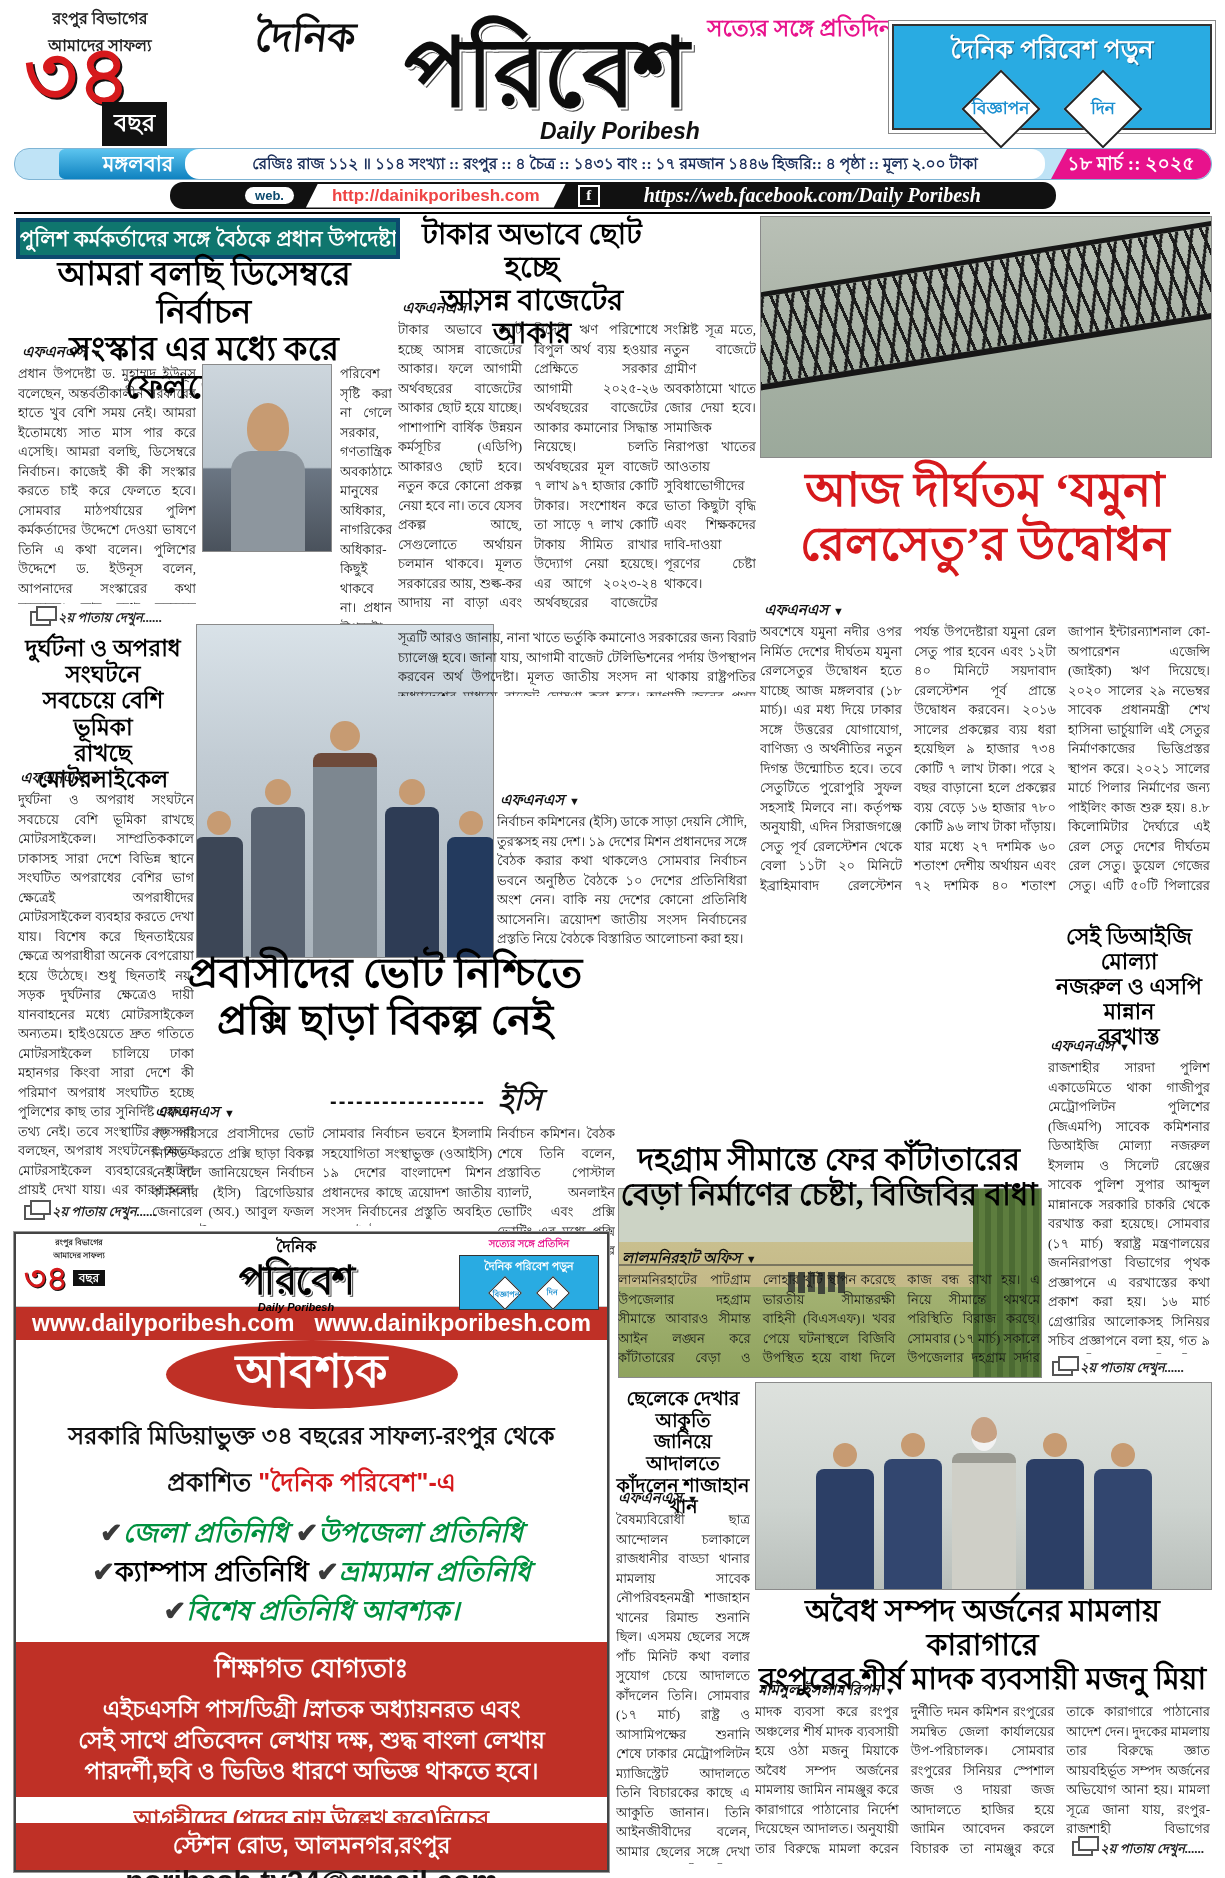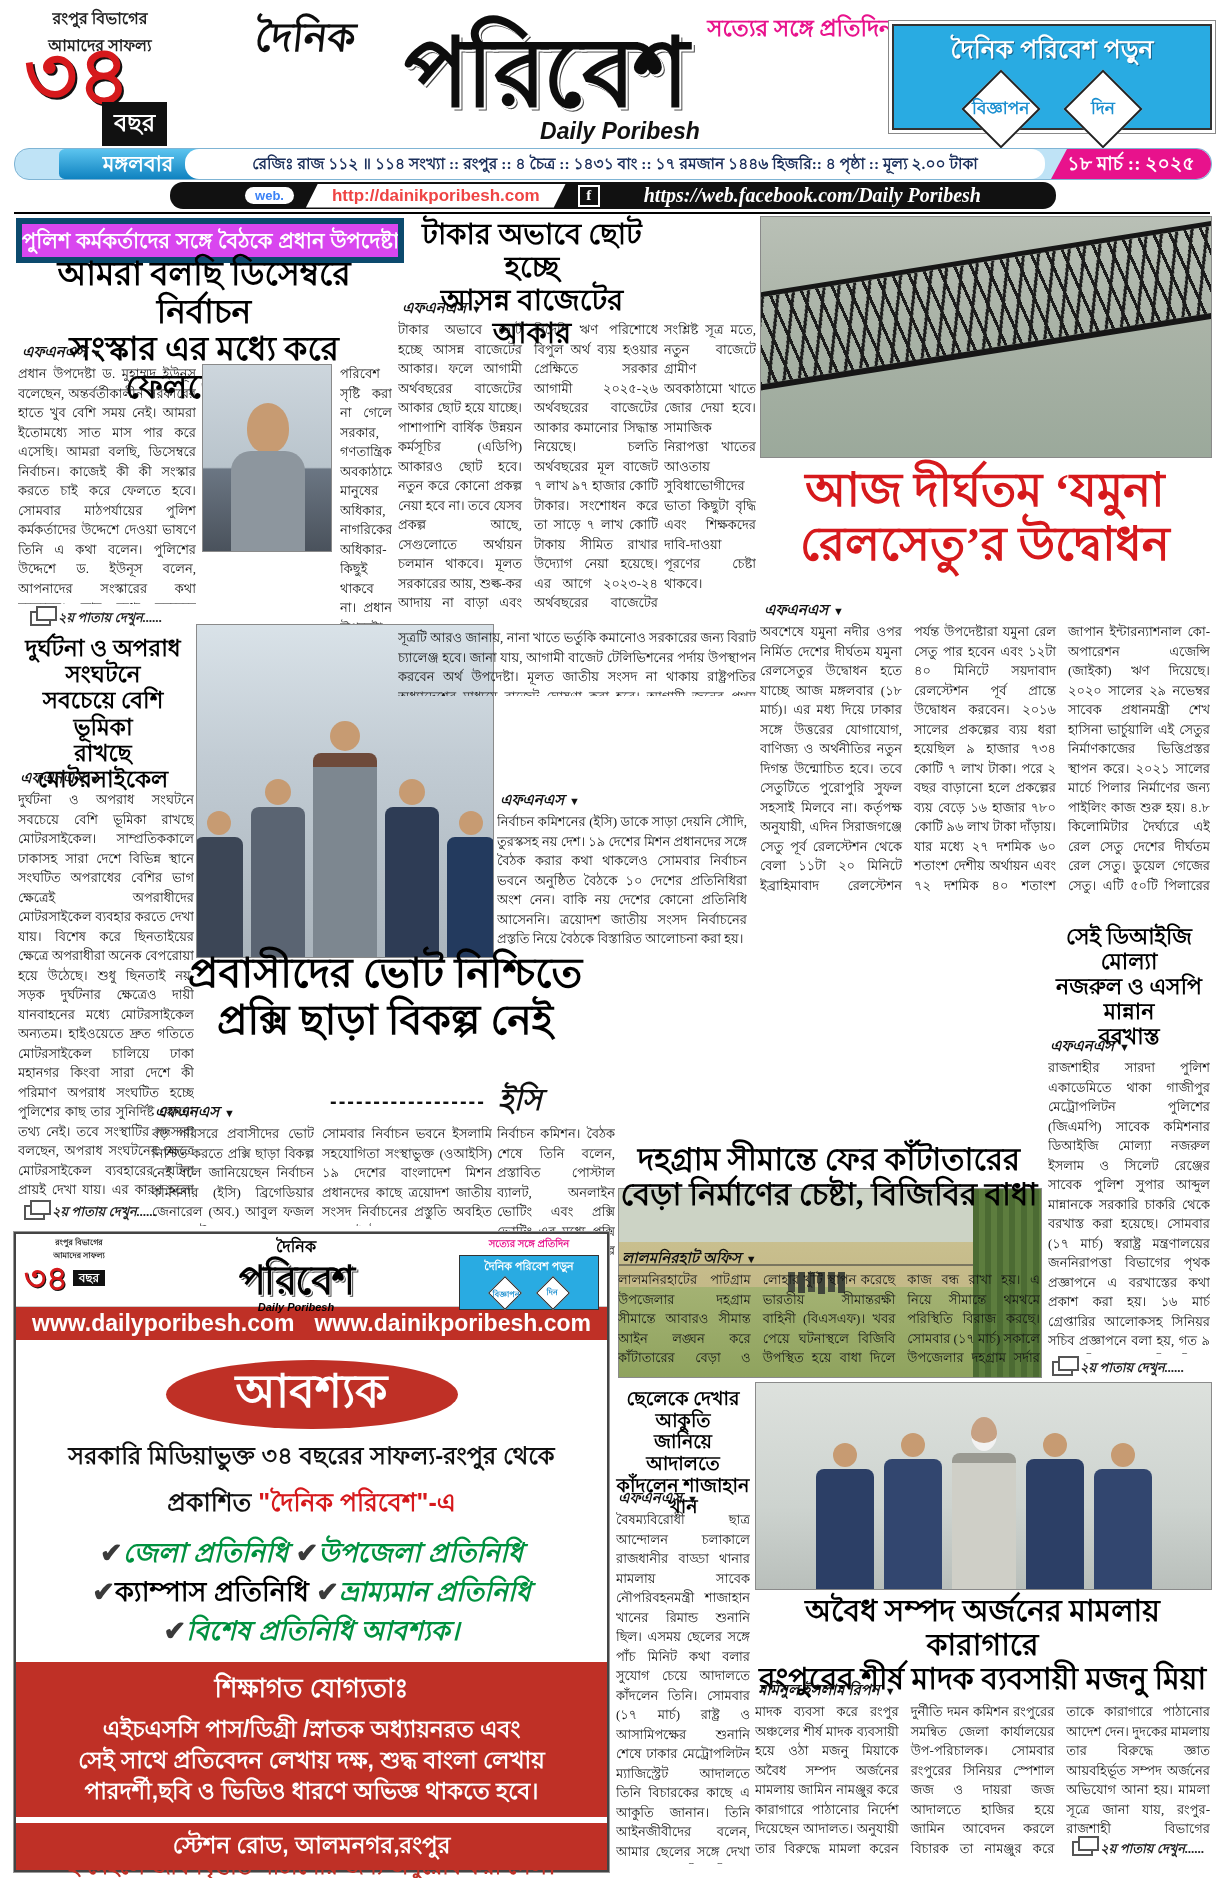--- a/index.html
+++ b/index.html
@@ -2,22 +2,22 @@
 <html><head>
 <meta charset="utf-8">
 <style>
   html,body{margin:0;padding:0;background:#e9e9e9;}
   #page{position:relative;width:1225px;height:1878px;background:#fff;margin:0 auto;
         font-family:"Liberation Sans",sans-serif;overflow:hidden;}
   .abs{position:absolute;}
   .headline{font-family:"Liberation Serif",serif;font-weight:800;color:#000;
             text-align:center;line-height:1.14;white-space:pre-line;}
   .red-head{color:#d6191c;}
-  .kicker{background:#d946ef;color:#fff;font-weight:bold;font-size:21px;text-align:center;
-          line-height:33px;border:6px solid #0c4a6e;white-space:nowrap;overflow:hidden;}
+  .kicker{background:#0f766e;color:#fff;font-weight:bold;font-size:21px;text-align:center;
+          line-height:33px;border:4px solid #0c4a6e;white-space:nowrap;overflow:hidden;}
   .byline{font-family:"Liberation Serif",serif;font-style:italic;font-weight:bold;
           font-size:15px;color:#111;display:flex;align-items:center;gap:5px;}
   .byline .tri{font-style:normal;font-size:11px;}
   .body-text{font-family:"Liberation Serif",serif;font-size:13px;line-height:1.5;
              text-align:justify;color:#141414;overflow:hidden;}
   .two-col{column-count:2;column-gap:12px;}
   .three-col{column-count:3;column-gap:12px;}
   .cont{display:inline-flex;align-items:center;gap:7px;font-family:"Liberation Serif",serif;
         font-style:italic;font-weight:bold;font-size:13px;color:#222;}
   .pg{position:relative;width:17px;height:11px;border:2px solid #555;background:#fff;}
@@ -65,21 +65,21 @@
     </div>
   </div>
 
   <div class="abs" style="left:14px;top:148px;width:1196px;height:30px;background:#bfe3f6;border:1px solid #7fb4d4;border-radius:15px;">
     <div class="abs" style="left:0;top:0;width:158px;height:30px;background:linear-gradient(180deg,#5cc4ef,#0f82c0);border-radius:15px 40px 40px 15px;color:#fff;font-weight:bold;font-size:21px;text-align:center;line-height:30px;font-family:'Liberation Serif',serif;margin-left:44px;">মঙ্গলবার</div>
     <div class="abs" style="left:170px;top:0;width:860px;height:30px;background:#fff;border-radius:14px;color:#1a2e5a;font-weight:bold;font-size:15.5px;text-align:center;line-height:29px;font-family:'Liberation Serif',serif;white-space:nowrap;overflow:hidden;">রেজিঃ রাজ ১১২ ॥ ১১৪ সংখ্যা :: রংপুর :: ৪ চৈত্র :: ১৪৩১ বাং :: ১৭ রমজান ১৪৪৬ হিজরি::  ৪ পৃষ্ঠা :: মূল্য ২.০০ টাকা</div>
     <div class="abs" style="right:0;top:0;width:160px;height:30px;background:#e8128c;clip-path:polygon(10% 0,100% 0,100% 100%,0 100%);border-radius:0 15px 15px 0;color:#fff;font-weight:bold;font-size:19px;text-align:center;line-height:30px;font-family:'Liberation Serif',serif;">১৮ মার্চ :: ২০২৫</div>
   </div>
 
   <div class="abs" style="left:170px;top:182px;width:886px;height:27px;background:#111;border-radius:13px;display:flex;align-items:center;justify-content:center;gap:12px;">
-    <span style="background:#fff;border-radius:11px;padding:1px 10px;font-weight:bold;font-size:13px;color:#3b82f6;">web.</span>
+    <span style="background:#fff;border-radius:11px;padding:1px 10px;font-weight:bold;font-size:13px;color:#0c4a6e;">web.</span>
     <span style="background:#fff;clip-path:polygon(12px 0,100% 0,calc(100% - 12px) 100%,0 100%);padding:2px 26px;font-weight:bold;font-size:17px;color:#ef4444;">http://dainikporibesh.com</span>
     <span style="background:#111;border:2px solid #fff;color:#fff;font-weight:bold;font-family:'Liberation Serif',serif;font-size:15px;width:18px;height:18px;display:inline-flex;align-items:center;justify-content:center;">f</span>
     <span style="color:#fff;font-style:italic;font-weight:bold;font-size:20px;font-family:'Liberation Serif',serif;margin-left:32px;">https://web.facebook.com/Daily Poribesh</span>
   </div>
   <div class="abs hr-black" style="left:14px;top:212px;width:1196px;height:2px;"></div>
 
   <div class="abs kicker" style="left:16px;top:218px;width:376px;height:33px;">পুলিশ কর্মকর্তাদের সঙ্গে বৈঠকে প্রধান উপদেষ্টা</div>
   <div class="abs headline" style="left:16px;top:256px;width:376px;font-size:33px;">আমরা বলছি ডিসেম্বরে নির্বাচন
 সংস্কার এর মধ্যে করে ফেলতে হবে</div>
   <div class="abs byline" style="left:22px;top:340px;">
@@ -284,21 +284,21 @@
           <span style="display:inline-block;background:#fff;border:1px solid #222;transform:rotate(45deg);width:22px;height:22px;margin:4px 10px 0;"><span style="display:inline-block;transform:rotate(-45deg);color:#1b8fd0;font-weight:bold;font-size:8px;line-height:22px;">দিন</span></span>
         </div>
       </div>
     </div>
 
     <div style="background:#bf3026;color:#fff;font-weight:bold;font-size:23px;display:flex;justify-content:space-around;padding:3px 6px;">
       <span>www.dailyporibesh.com</span>
       <span>www.dainikporibesh.com</span>
     </div>
 
-    <div style="text-align:center;padding-top:20px;">
+    <div style="text-align:center;padding-top:0;">
       <div style="display:inline-block;background:#bf3026;color:#fff;font-family:'Liberation Serif',serif;font-weight:900;font-size:46px;line-height:1.2;border-radius:50%;padding:4px 70px 10px;">আবশ্যক</div>
       <div style="font-weight:bold;font-size:24px;color:#111;margin-top:8px;">সরকারি মিডিয়াভুক্ত ৩৪ বছরের সাফল্য-রংপুর থেকে</div>
       <div style="font-weight:bold;font-size:25px;margin-top:6px;">
         <span style="color:#111;">প্রকাশিত</span>
         <span style="color:#d6191c;">"দৈনিক পরিবেশ"-এ</span>
       </div>
       <div style="font-weight:bold;font-size:27px;margin-top:8px;line-height:1.45;">
         <div>
           <span class="check">✔</span><span class="pos-green">জেলা প্রতিনিধি</span>
           <span class="check">✔</span><span class="pos-green">উপজেলা প্রতিনিধি</span>

